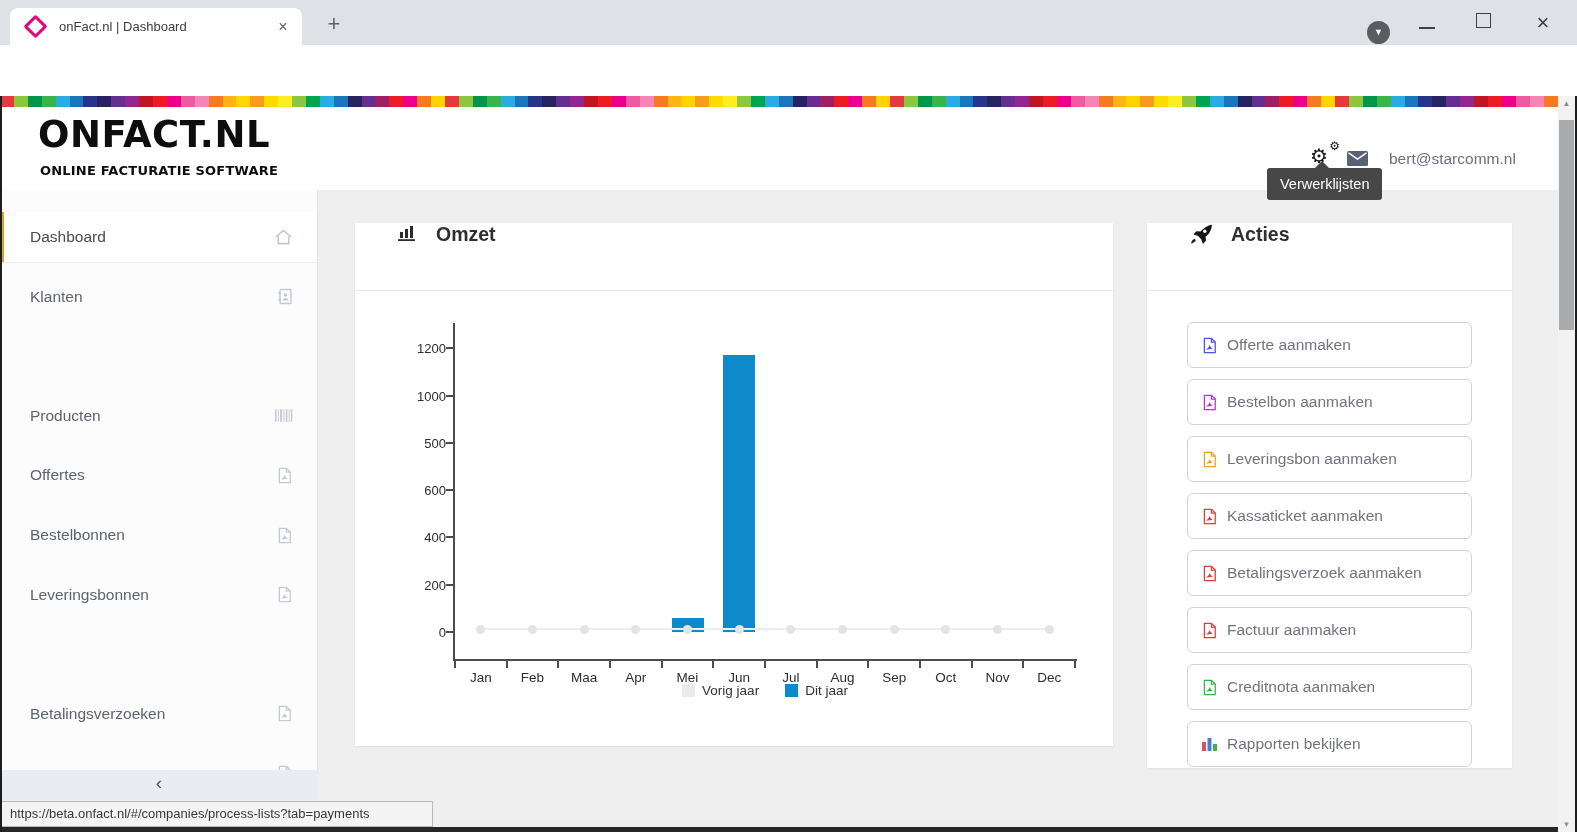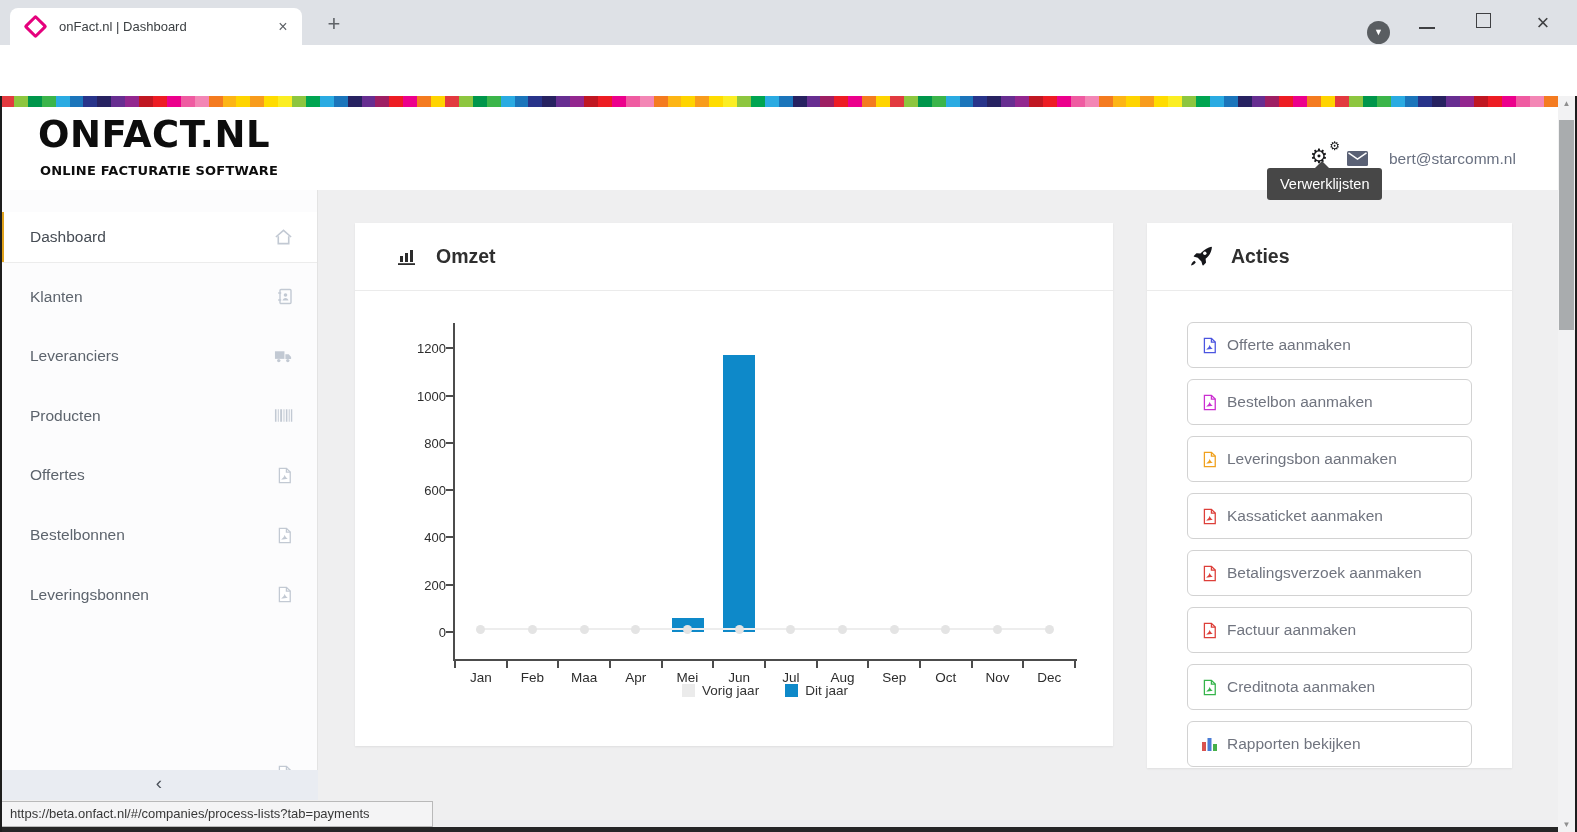--- a/index.html
+++ b/index.html
@@ -59,21 +59,21 @@
   .side-item.active{background:#fff;border-left:4px solid #e0a21c;padding-left:26px;color:#464c54;
            box-shadow:0 1px 0 #ececec;}
   .side-footer{position:absolute;left:0;top:674px;width:318px;height:30px;background:#e9ecf2;
            color:#4c525b;text-align:center;font-size:19px;line-height:25px;cursor:pointer;}
 
   
   .card{position:absolute;background:#fff;box-shadow:0 1px 2px rgba(0,0,0,.07);}
   #chartCard{left:355px;top:127px;width:758px;height:523px;}
   #actionsCard{left:1147px;top:127px;width:365px;height:545px;}
   .card-header{position:absolute;left:0;top:0;right:0;height:67px;border-bottom:1px solid #ebebeb;
-           display:flex;align-items:center;padding-left:42px;}
+           display:flex;padding-left:42px;}
   .card-title{font-size:19.5px;font-weight:700;color:#2f2f2f;margin-left:18px;}
   .action-btn{position:absolute;left:40px;width:285px;height:46px;background:#fff;
            border:1px solid #d2d2d2;border-radius:6px;display:flex;align-items:center;
            padding-left:13px;box-sizing:border-box;font-size:15.5px;color:#70747f;cursor:pointer;}
   .action-btn .aicon{margin-right:9px;display:flex;flex:none;}
 
   
   .axis{position:absolute;background:#4c4c4c;}
   .ytick-label{position:absolute;width:52px;text-align:right;font-size:13px;color:#2d2d2d;}
   .ytick-mark{position:absolute;width:8px;height:2px;background:#4c4c4c;}
@@ -297,31 +297,20 @@
           <span>Klanten</span>
           <span class="ico">
             <svg width="16" height="17" viewBox="0 0 16 17" fill="none" stroke="#c2c9d3" stroke-width="1.4">
               <rect x="3" y="1.5" width="11" height="14" rx="1"></rect>
               <path d="M1.2 5h3M1.2 12h3" stroke-width="1.6"></path>
               <circle cx="8.5" cy="7" r="1.8" fill="#c2c9d3" stroke="none"></circle>
               <path d="M5.5 12.6c.4-1.7 1.6-2.6 3-2.6s2.6.9 3 2.6z" fill="#c2c9d3" stroke="none"></path>
             </svg>
           </span>
         </div>
-        <div class="side-item" style="top: 141.2px;">
-          <span>Leveranciers</span>
-          <span class="ico">
-            <svg width="19" height="15" viewBox="0 0 20 15" fill="#c2c9d3">
-              <path d="M1 2h10v8H1z"></path>
-              <path d="M12 5h3.5L18 8v2h-6z"></path>
-              <circle cx="5" cy="11.8" r="1.8"></circle>
-              <circle cx="14.5" cy="11.8" r="1.8"></circle>
-            </svg>
-          </span>
-        </div>
         <div class="side-item" style="top: 200.8px;">
           <span>Producten</span>
           <span class="ico">
             <svg width="19" height="13" viewBox="0 0 20 13" fill="#c2c9d3">
               <path d="M1 0h1.6v13H1zM4 0h1v13H4zM6.5 0h2v13h-2zM10 0h1v13h-1zM12.5 0h1.6v13h-1.6zM15.5 0h1v13h-1zM17.8 0h1.4v13h-1.4z"></path>
             </svg>
           </span>
         </div>
         <div class="side-item" style="top: 260.4px;">
           <span>Offertes</span>
@@ -338,20 +327,30 @@
           <span class="ico">
             <svg width="17" height="17" viewBox="0 0 16 16">
               <path d="M3.2 1.2h6.6l3.6 3.6v10H3.2z" fill="#fff" stroke="#c2c9d3" stroke-width="1.2"></path>
               <path d="M9.8 1.2v3.6h3.6" fill="none" stroke="#c2c9d3" stroke-width="1.2"></path>
               <path d="M4.8 11.7c1.6-.7 2.9-2.4 3.4-4.3.3 1.6 1.4 3 2.9 3.6-1.9.5-4.4.7-6.3.7z" fill="#c2c9d3"></path>
             </svg>
           </span>
         </div>
         <div class="side-item" style="top: 379.6px;">
           <span>Leveringsbonnen</span>
+          <span class="ico">
+            <svg width="17" height="17" viewBox="0 0 16 16">
+              <path d="M3.2 1.2h6.6l3.6 3.6v10H3.2z" fill="#fff" stroke="#c2c9d3" stroke-width="1.2"></path>
+              <path d="M9.8 1.2v3.6h3.6" fill="none" stroke="#c2c9d3" stroke-width="1.2"></path>
+              <path d="M4.8 11.7c1.6-.7 2.9-2.4 3.4-4.3.3 1.6 1.4 3 2.9 3.6-1.9.5-4.4.7-6.3.7z" fill="#c2c9d3"></path>
+            </svg>
+          </span>
+        </div>
+        <div class="side-item" style="top: 498.8px;">
+          <span>Betalingsverzoeken</span>
           <span class="ico">
             <svg width="17" height="17" viewBox="0 0 16 16">
               <path d="M3.2 1.2h6.6l3.6 3.6v10H3.2z" fill="#fff" stroke="#c2c9d3" stroke-width="1.2"></path>
               <path d="M9.8 1.2v3.6h3.6" fill="none" stroke="#c2c9d3" stroke-width="1.2"></path>
               <path d="M4.8 11.7c1.6-.7 2.9-2.4 3.4-4.3.3 1.6 1.4 3 2.9 3.6-1.9.5-4.4.7-6.3.7z" fill="#c2c9d3"></path>
             </svg>
           </span>
         </div>
         <div class="side-item" style="top: 558.4px;">
           <span></span>
@@ -378,21 +377,21 @@
       </div>
       <div id="plot">
           <div class="ytick-label" style="left: 39px; top: 402px;">0</div>
           <div class="ytick-mark" style="left: 91px; top: 408px;"></div>
           <div class="ytick-label" style="left: 39px; top: 354.7px;">200</div>
           <div class="ytick-mark" style="left: 91px; top: 360.7px;"></div>
           <div class="ytick-label" style="left: 39px; top: 307.4px;">400</div>
           <div class="ytick-mark" style="left: 91px; top: 313.4px;"></div>
           <div class="ytick-label" style="left: 39px; top: 260.1px;">600</div>
           <div class="ytick-mark" style="left: 91px; top: 266.1px;"></div>
-          <div class="ytick-label" style="left: 39px; top: 212.8px;">800</div>
+          <div class="ytick-label" style="left: 39px; top: 212.8px;">500</div>
           <div class="ytick-mark" style="left: 91px; top: 218.8px;"></div>
           <div class="ytick-label" style="left: 39px; top: 165.5px;">1000</div>
           <div class="ytick-mark" style="left: 91px; top: 171.5px;"></div>
           <div class="ytick-label" style="left: 39px; top: 118.2px;">1200</div>
           <div class="ytick-mark" style="left: 91px; top: 124.2px;"></div>
           <div class="axis" style="left: 98px; top: 100px; width: 2px; height: 338px;"></div>
           <div class="axis" style="left: 98px; top: 436px; width: 624px; height: 2px;"></div>
           <div class="xtick-mark" style="left: 99px; top: 436px;"></div>
           <div class="xlabel" style="left: 100px; top: 447px; width: 51.6667px;">Jan</div>
           <div class="xtick-mark" style="left: 150.667px; top: 436px;"></div>

